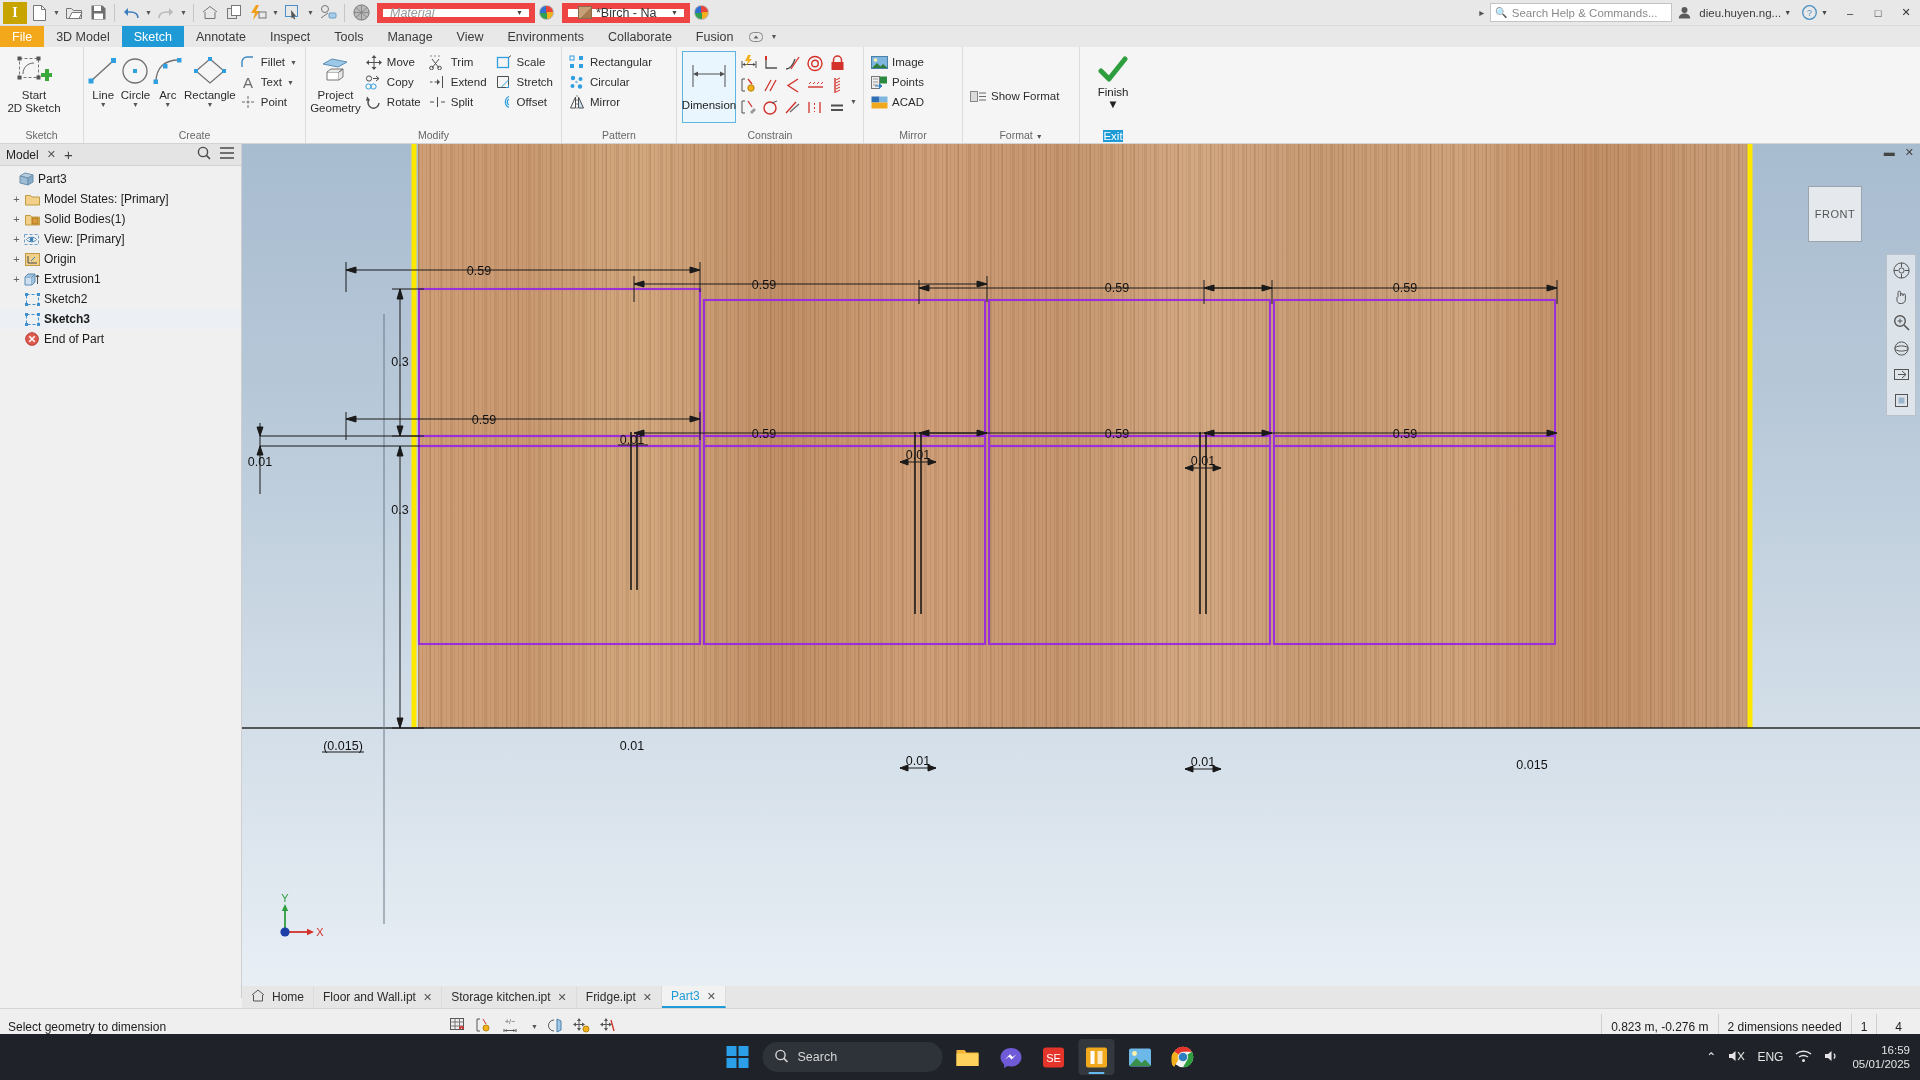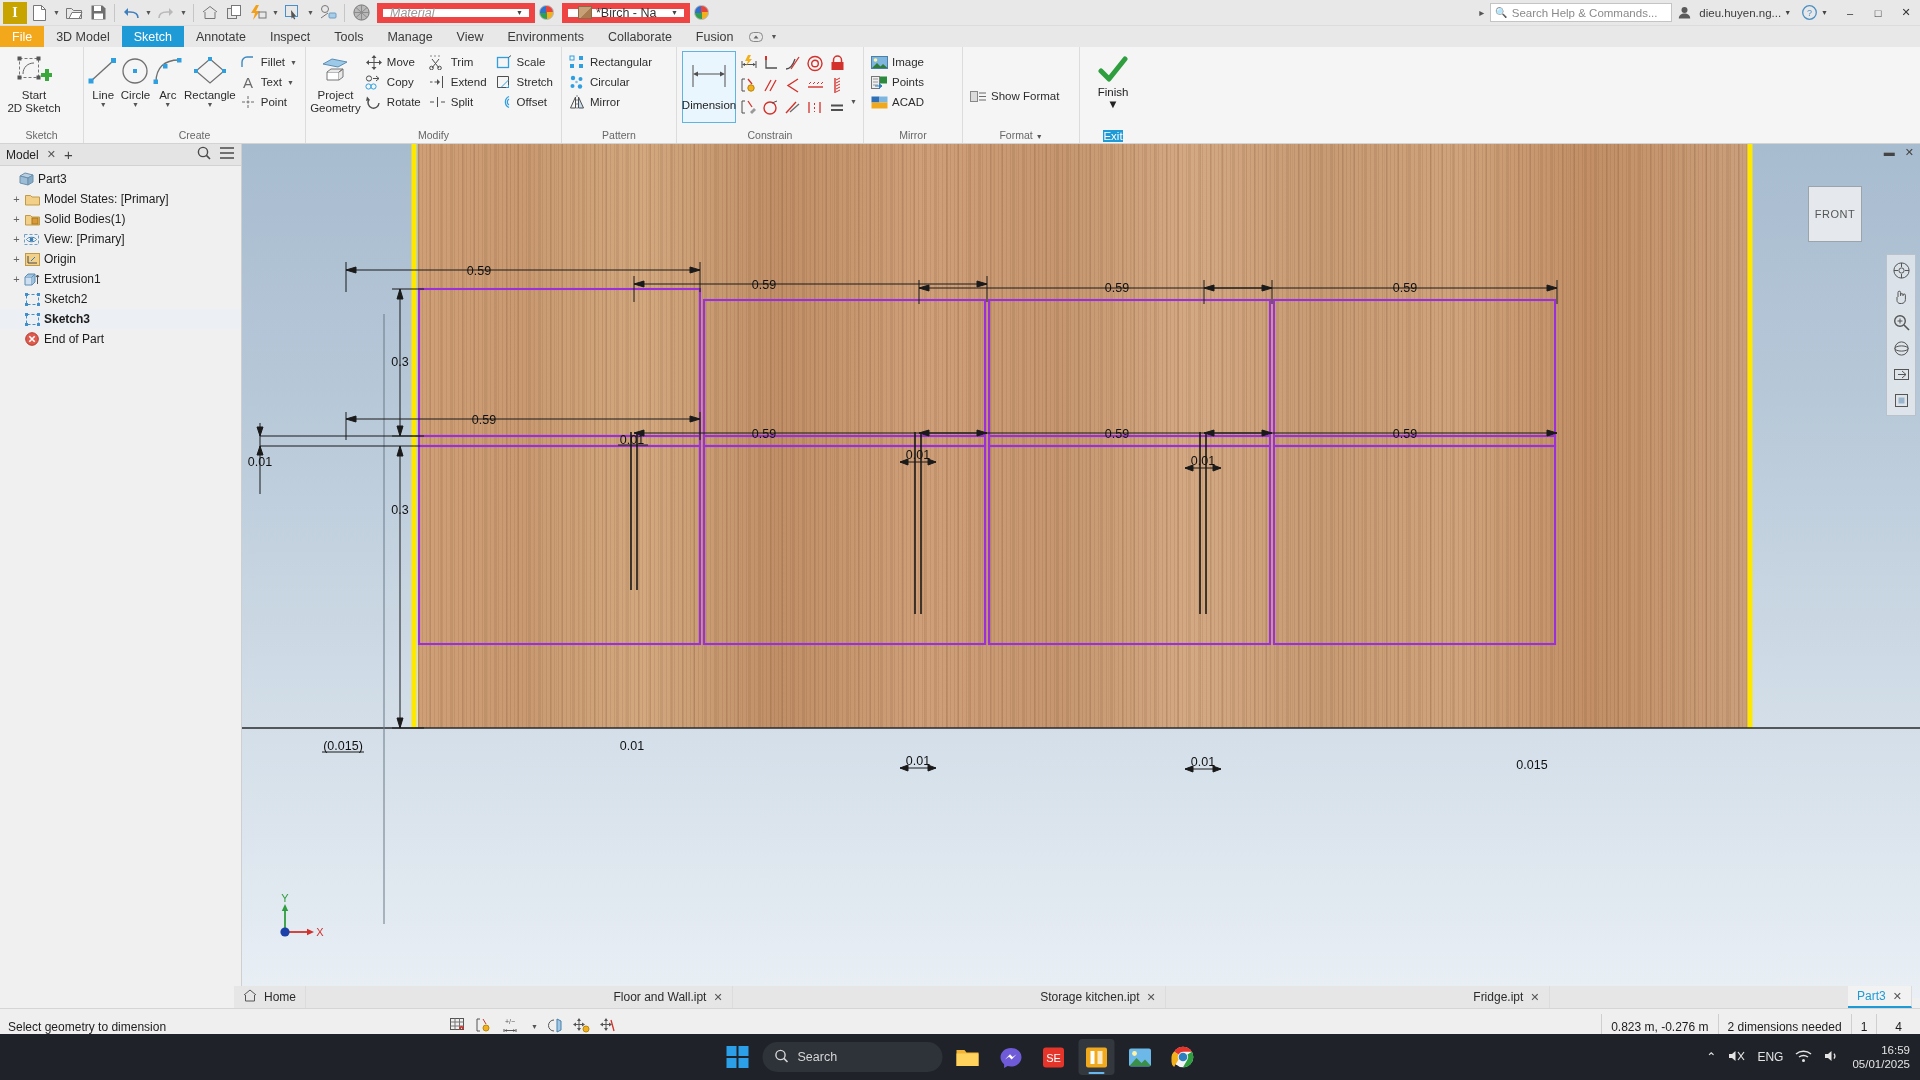--- a/index.html
+++ b/index.html
@@ -142,22 +142,22 @@
   .navbar-right { position: absolute; right: 4px; top: 110px; width: 30px;
     background: rgba(246,246,246,0.62); border: 1px solid #b9c2ca;
     display: flex; flex-direction: column; align-items: center; padding: 3px 0; gap: 2px; }
   .navbar-right .nb { width: 24px; height: 24px; display: flex; align-items: center; justify-content: center;
     font-size: 13px; color: #4a4a4a; }
 
   svg.draw { position: absolute; left: 0; top: 0; width: 1678px; height: 854px; overflow: visible; }
   .dimtext { font-family: "Liberation Sans", sans-serif; font-size: 12.5px; fill: #111; }
 
   
-  .doctabs { position: absolute; top: 986px; left: 234px; width: 1678px; height: 22px;
-    background: #e6e6e6; display: flex; align-items: stretch; font-size: 12px; justify-content: space-between; }
+  .doctabs { position: absolute; top: 986px; left: 242px; width: 1678px; height: 22px;
+    background: #e6e6e6; display: flex; align-items: stretch; font-size: 12px; }
   .doctab { display: flex; align-items: center; padding: 0 9px; color: #2b2b2b;
     border-right: 1px solid #dcdcdc; gap: 7px; }
   .doctab.active { background: #f2f2f2; color: #1e9ad6; border-bottom: 2px solid #1e9ad6; }
   .doctab .x { font-size: 11px; color: #555; }
 
   
   .statusbar { position: absolute; top: 1008px; left: 0; width: 1920px; height: 36px;
     background: #efefef; border-top: 1px solid #d5d5d5;
     display: flex; align-items: center; font-size: 12px; color: #1c1c1c; }
   .status-msg { padding-left: 8px; }

